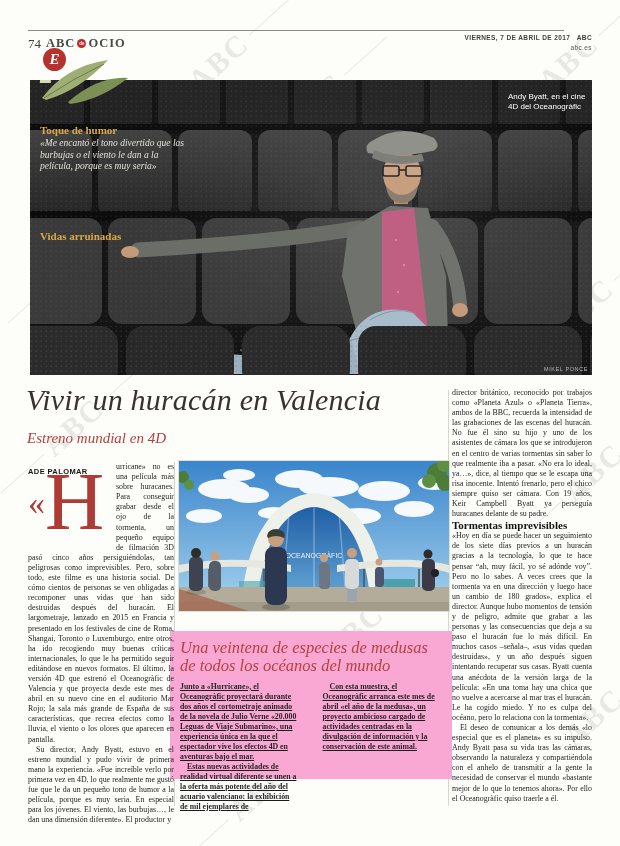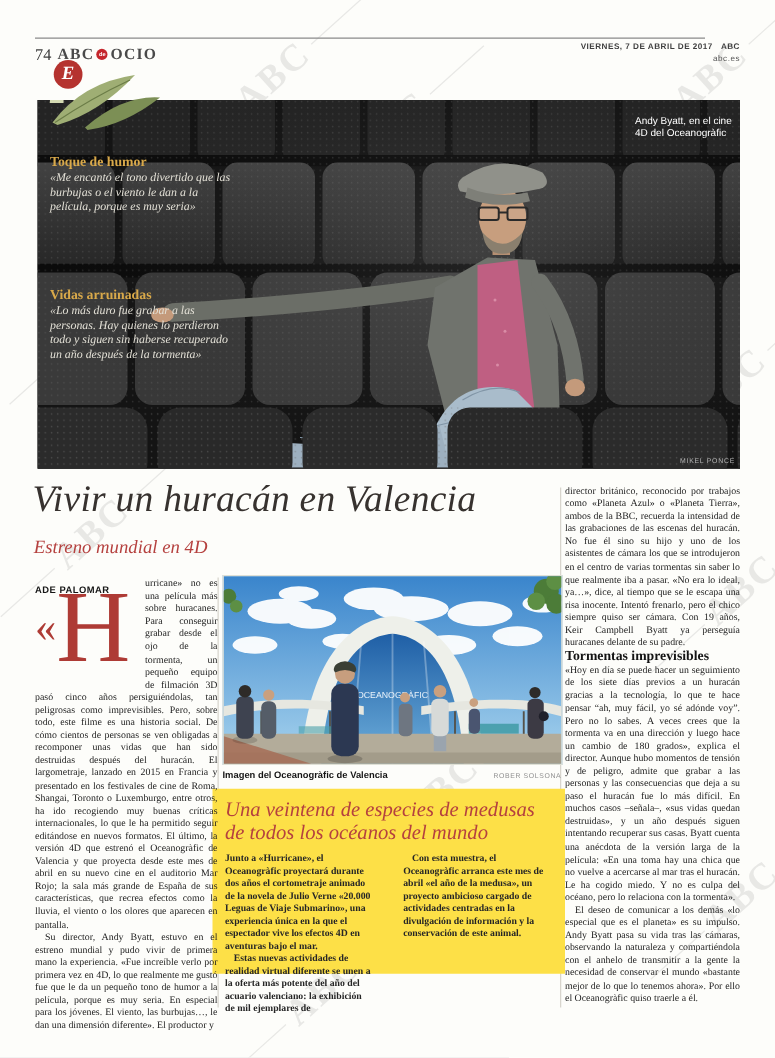--- a/index.html
+++ b/index.html
@@ -55,24 +55,24 @@
   .col3{position:absolute;left:452px;top:388px;width:140px;height:450px;z-index:3;}
   .subhead{font:bold 11px "Liberation Serif",serif;color:#141414;margin:7px 0 2px 0;text-align:left;}
   
   .inset{position:absolute;left:178px;top:460px;width:270px;height:150px;border:1px solid #dfe0d5;
          box-sizing:content-box;z-index:3;background:#9cc4e4;}
   .inset-caption-row{position:absolute;left:178px;top:615px;width:271px;display:flex;justify-content:space-between;
                      align-items:baseline;z-index:3;}
   .inset-caption{font:bold 7.5px "Liberation Sans",sans-serif;color:#141414;}
   .inset-credit{font:5.5px "Liberation Sans",sans-serif;color:#8f8f8f;letter-spacing:.5px;}
   
-  .box{position:absolute;left:170px;top:631px;width:282px;height:148px;background:#fde047;z-index:2;
+  .box{position:absolute;left:170px;top:631px;width:282px;height:148px;background:#f9a8d4;z-index:2;
        box-sizing:border-box;padding:8px 12px 8px 10px;}
   .box-title{font:italic 16.5px "Liberation Serif",serif;color:#b5413f;line-height:1.08;margin:0 0 7px 0;}
-  .box-cols{display:flex;gap:25px;}
+  .box-cols{display:flex;gap:25px;text-decoration:underline;}
   .box-col{width:127px;font:bold 7.8px "Liberation Serif",serif;line-height:10px;color:#262626;text-align:left;}
   .box-col p{margin:0;}
   .box-col p.ind{text-indent:7px;}
 </style>
 </head>
 <body>
 
 <div class="page">
 
   <div class="wm" style="left:120px;top:45px;">ABC</div>
@@ -201,21 +201,20 @@
         <rect y="246" width="562" height="49" fill="url(#spk)" opacity="0.5"></rect>
       </g>
     </svg>
     <div class="bigquote">“</div>
     <div class="pq" style="left:10px;top:44px;width:152px;">
       <p class="pq-title">Toque de humor</p>
       <p class="pq-text">«Me encantó el tono divertido que las burbujas o el viento le dan a la película, porque es muy seria»</p>
     </div>
     <div class="pq" style="left:10px;top:108px;width:154px;margin-top:42px;">
       <p class="pq-title">Vidas arruinadas</p>
-      <p class="pq-text">«Lo más duro fue grabar a las personas. Hay quienes lo perdieron todo y siguen sin haberse recuperado un año después de la tormenta»</p>
     </div>
     <div class="photo-caption">Andy Byatt, en el cine 4D del Oceanogràfic</div>
     <div class="photo-credit">MIKEL PONCE</div>
   </div>
 
   <div class="kicker">Estreno mundial en 4D</div>
   <h1 class="headline" style="margin:0;font-weight:normal;">Vivir un huracán en Valencia</h1>
   <div class="byline">ADE PALOMAR</div>
 
   <div class="vrule" style="left:174px;top:462px;height:344px;"></div>
@@ -303,24 +302,20 @@
       <g fill="#4c7c38">
         <circle cx="258" cy="12" r="10"></circle>
           <circle cx="266" cy="22" r="8"></circle>
           <circle cx="250" cy="20" r="7" fill="#5d8f44"></circle>
           <circle cx="265" cy="4" r="7" fill="#5d8f44"></circle>
         <circle cx="4" cy="16" r="6"></circle>
           <circle cx="10" cy="24" r="5" fill="#5d8f44"></circle>
       </g>
     </svg>
   </div>
-  <div class="inset-caption-row">
-    <span class="inset-caption">Imagen del Oceanogràfic de Valencia</span>
-    <span class="inset-credit">ROBER SOLSONA</span>
-  </div>
 
   <div class="box">
     <p class="box-title">Una veintena de especies de medusas de todos los océanos del mundo</p>
     <div class="box-cols">
       <div class="box-col">
         <p>Junto a «Hurricane», el Oceanogràfic proyectará durante dos años el cortometraje animado de la novela de Julio Verne «20.000 Leguas de Viaje Submarino», una experiencia única en la que el espectador vive los efectos 4D en aventuras bajo el mar.</p>
         <p class="ind">Estas nuevas actividades de realidad virtual diferente se unen a la oferta más potente del año del acuario valenciano: la exhibición de mil ejemplares de</p>
       </div>
       <div class="box-col">
         <p class="ind">Con esta muestra, el Oceanogràfic arranca este mes de abril «el año de la medusa», un proyecto ambicioso cargado de actividades centradas en la divulgación de información y la conservación de este animal.</p>

